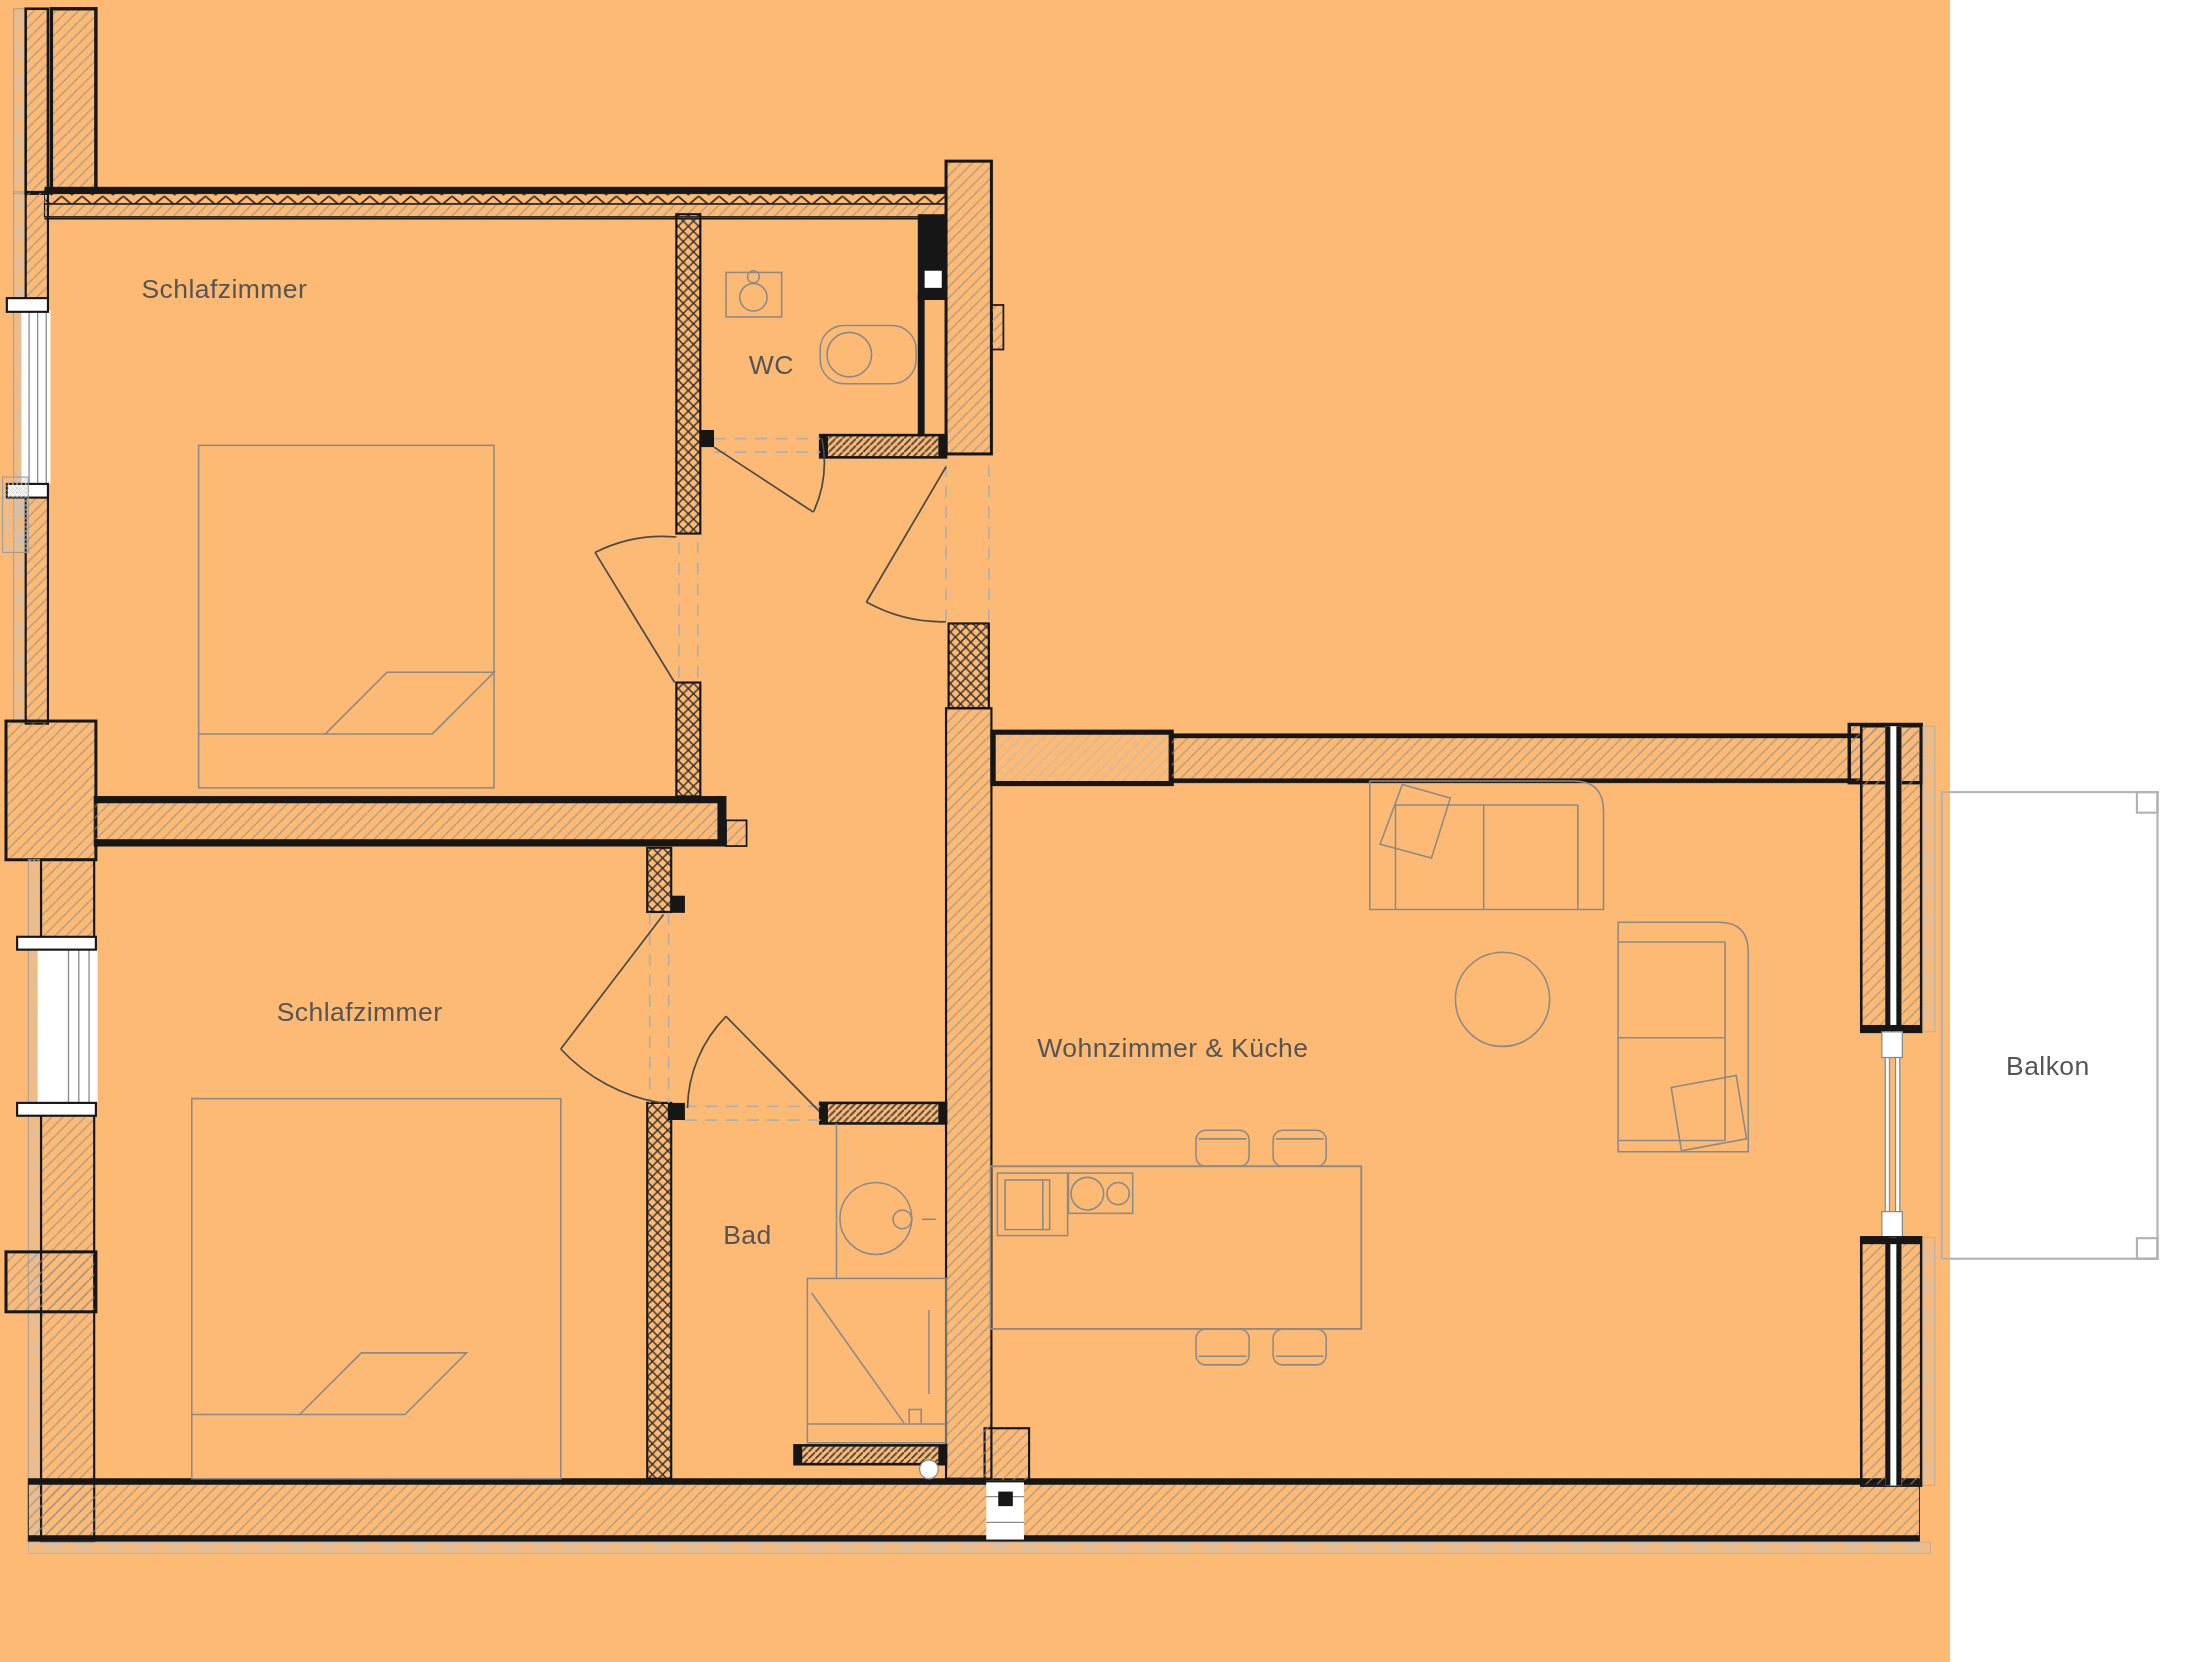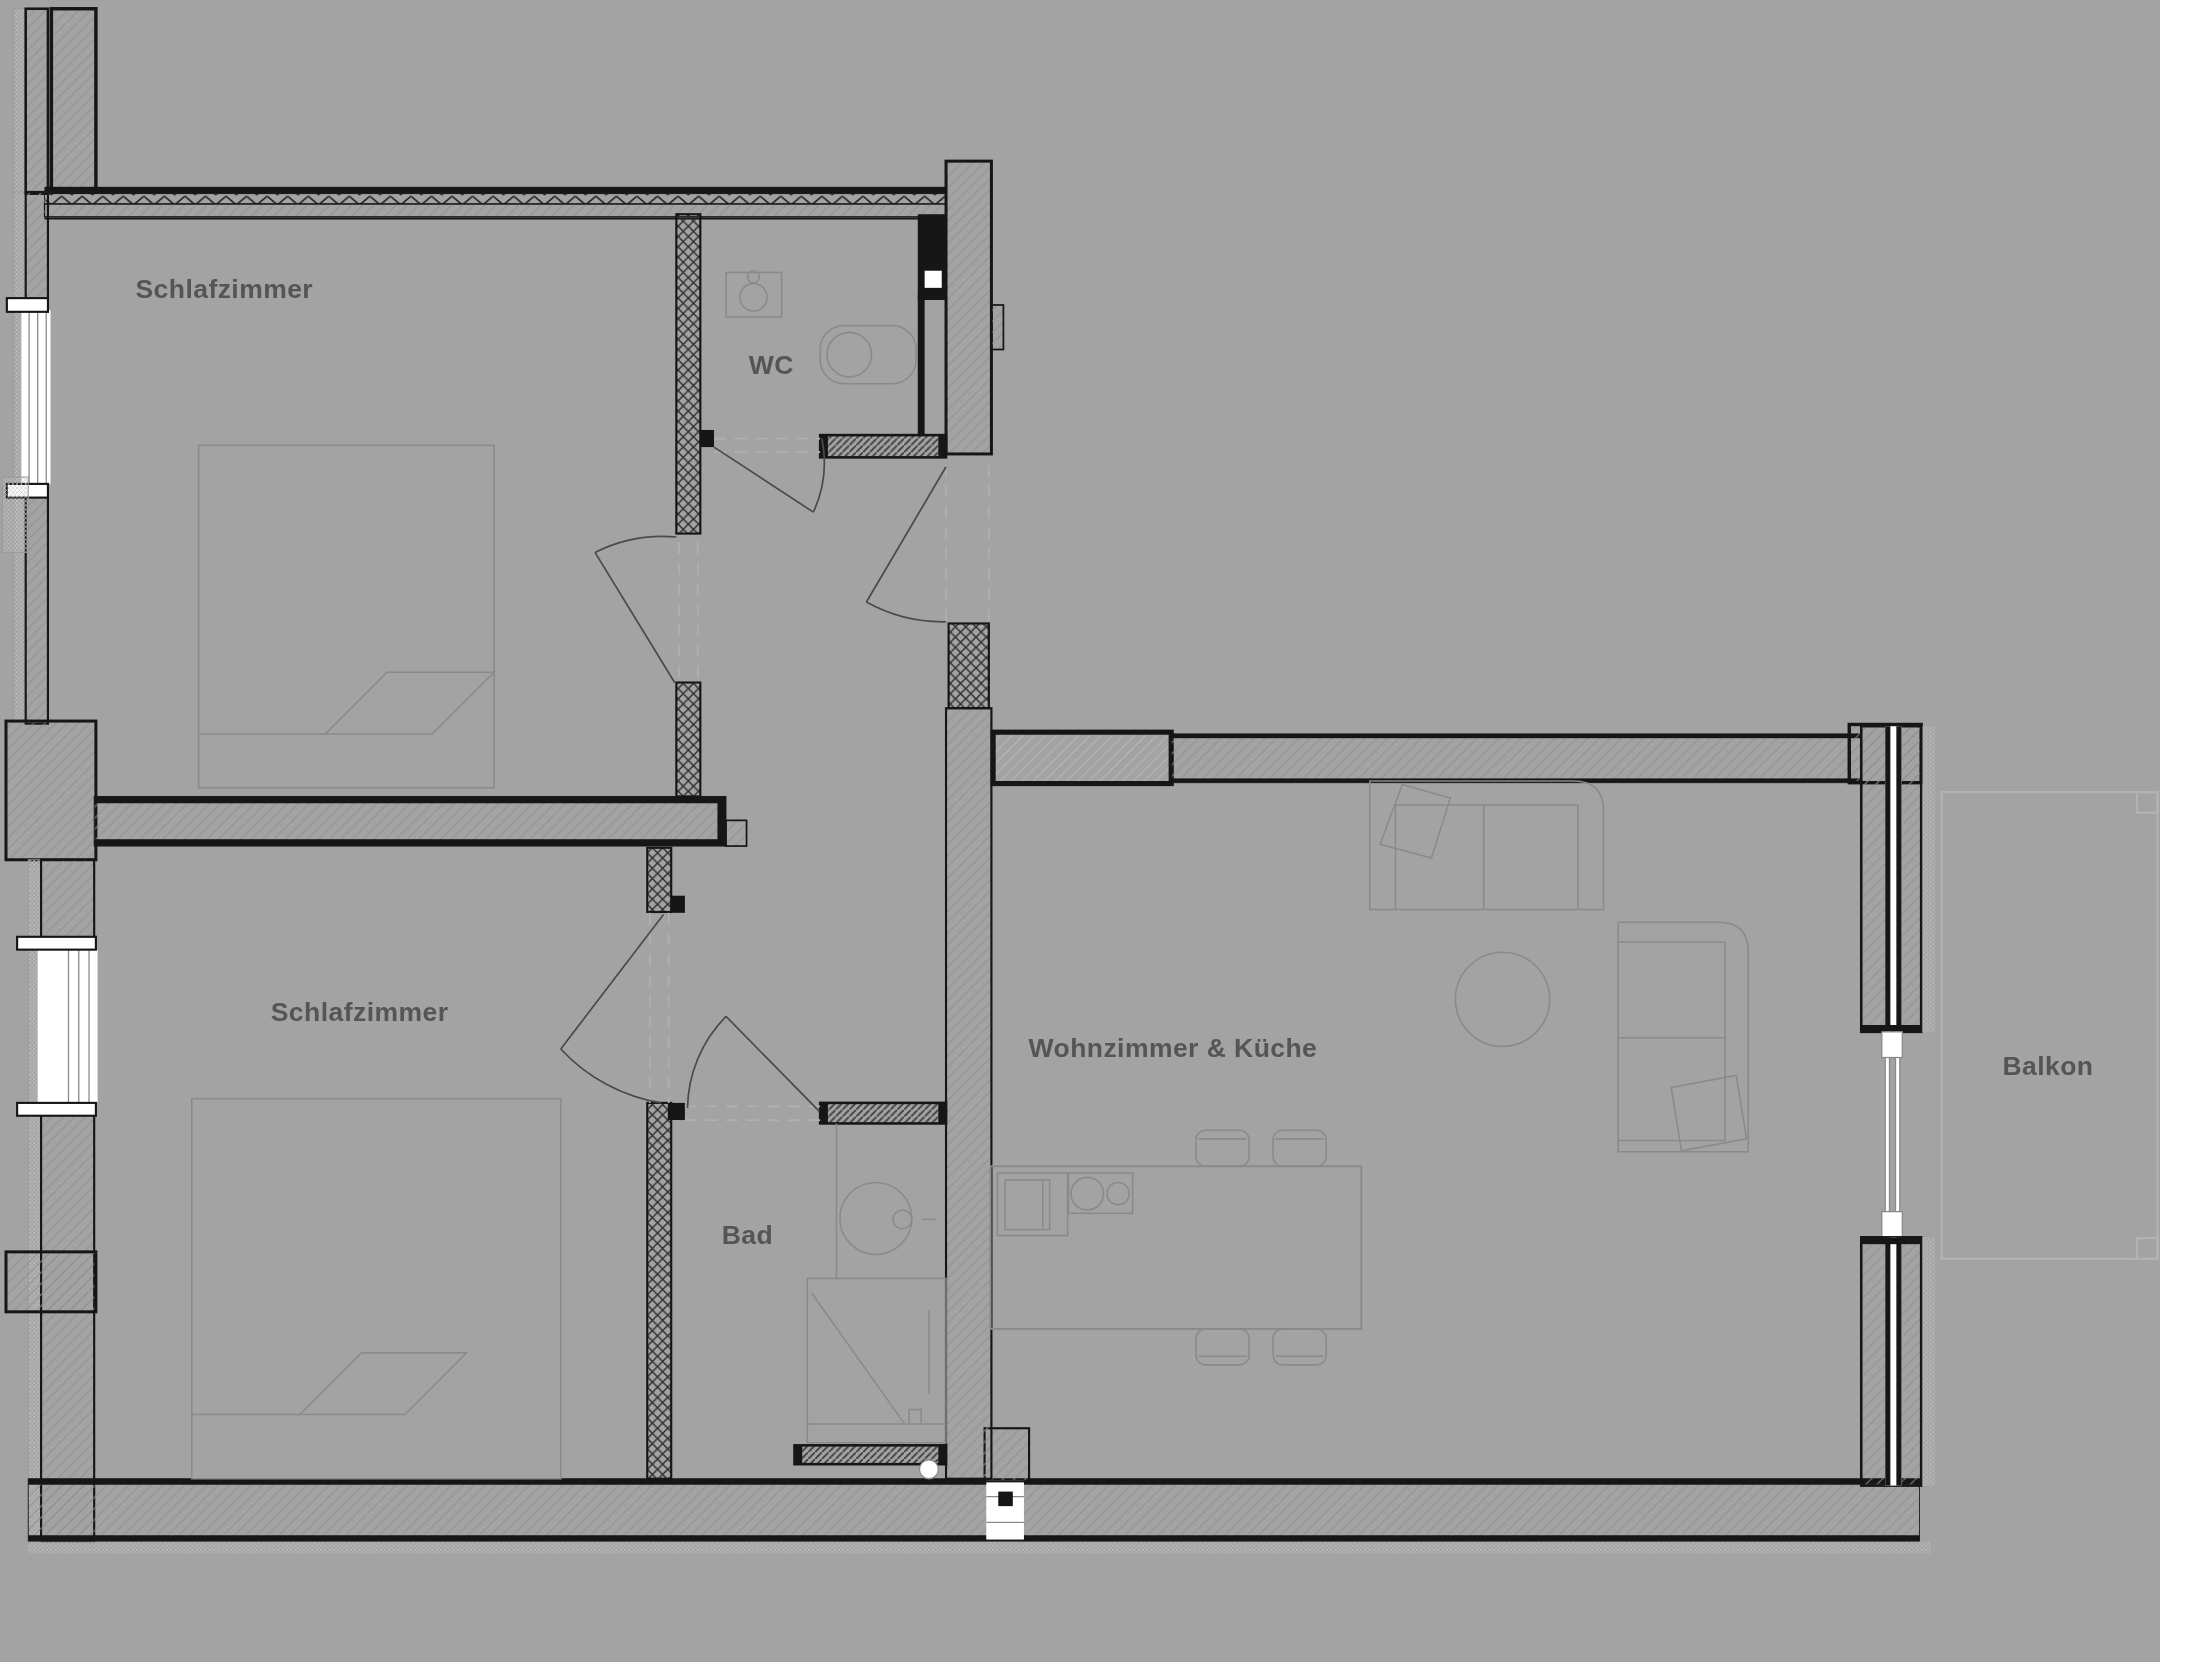--- a/index.html
+++ b/index.html
@@ -1,16 +1,16 @@
 <!DOCTYPE html>
 <html style="font-size:13.7px"><head>
 <meta charset="utf-8">
 <style>
   html,body{margin:0;padding:0;background:#ffffff;}
-  #stage{width:2160px;height:1663px;background:#a3a3a3;position:relative;font-weight:bold;}
+  #stage{width:1950px;height:1663px;background:#fdba74;position:relative;}
   svg{display:block;}
   text{font-family:"Liberation Sans", sans-serif; fill:#555; }
   .roomlabel{font-size:31px; letter-spacing:0.5px;}
 </style>
 </head>
 <body>
 
 <div id="stage">
 <svg viewBox="0 0 2572 1942" width="2202" height="1663">
   <defs>

